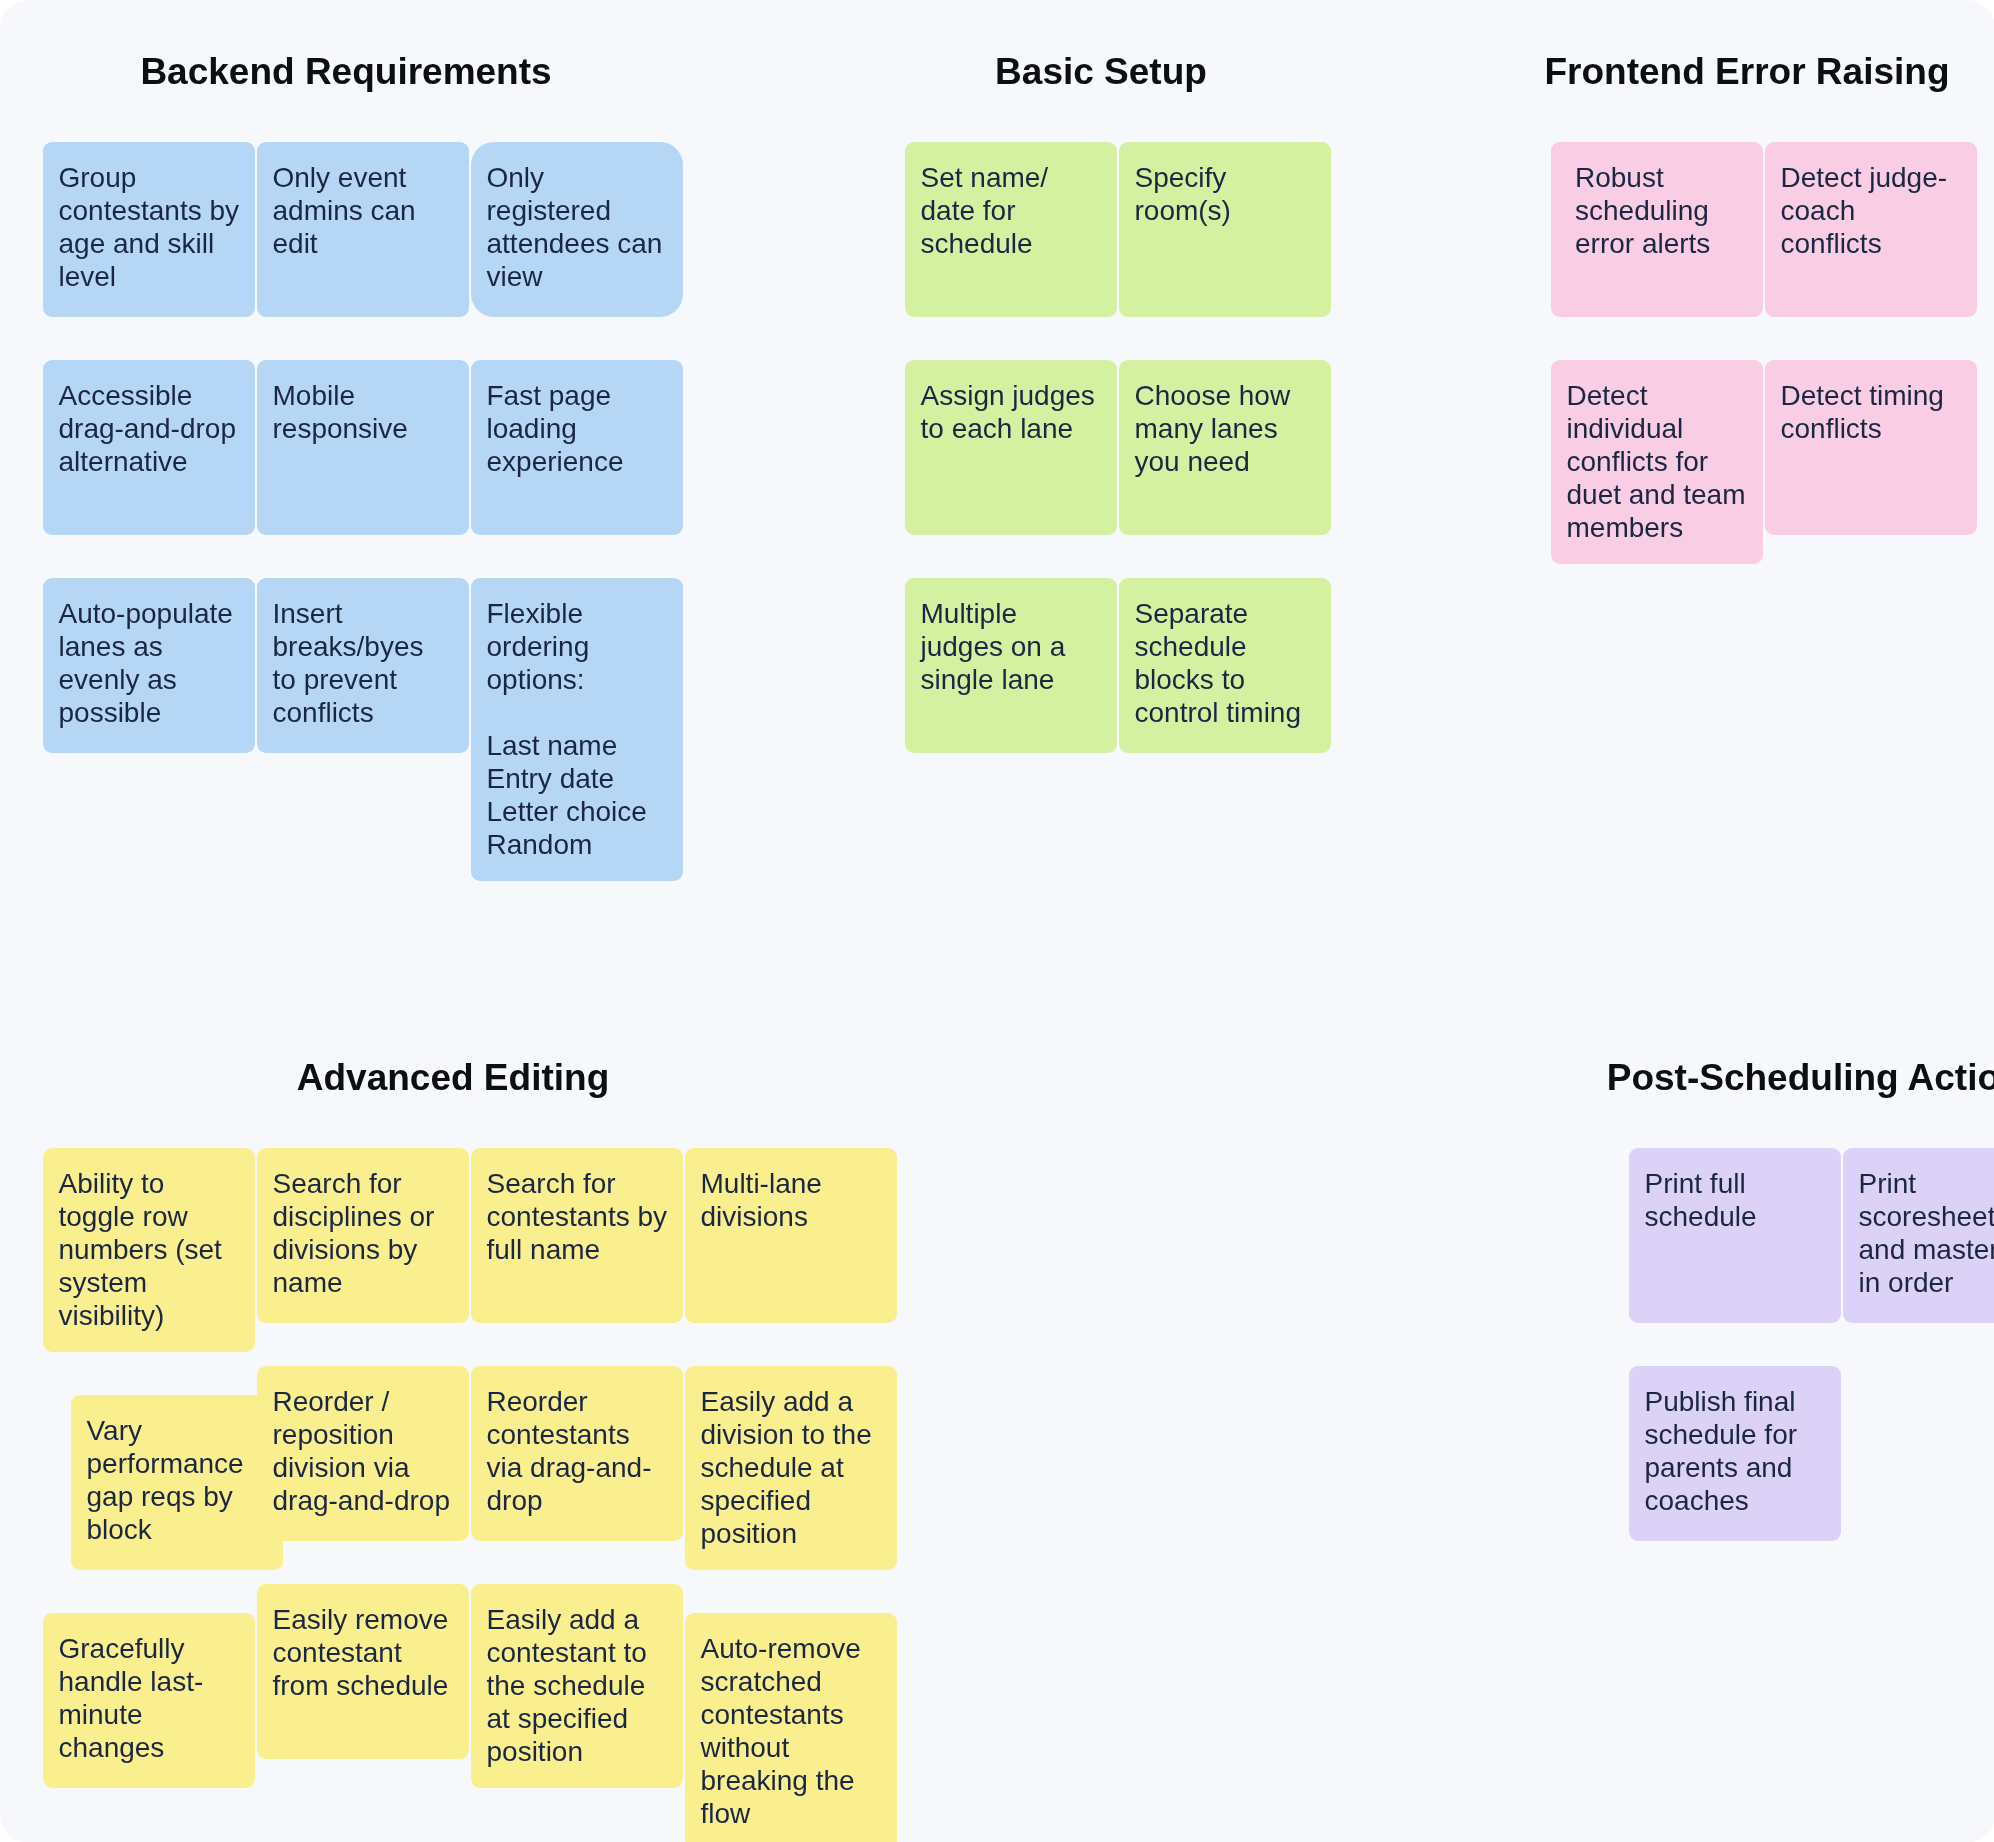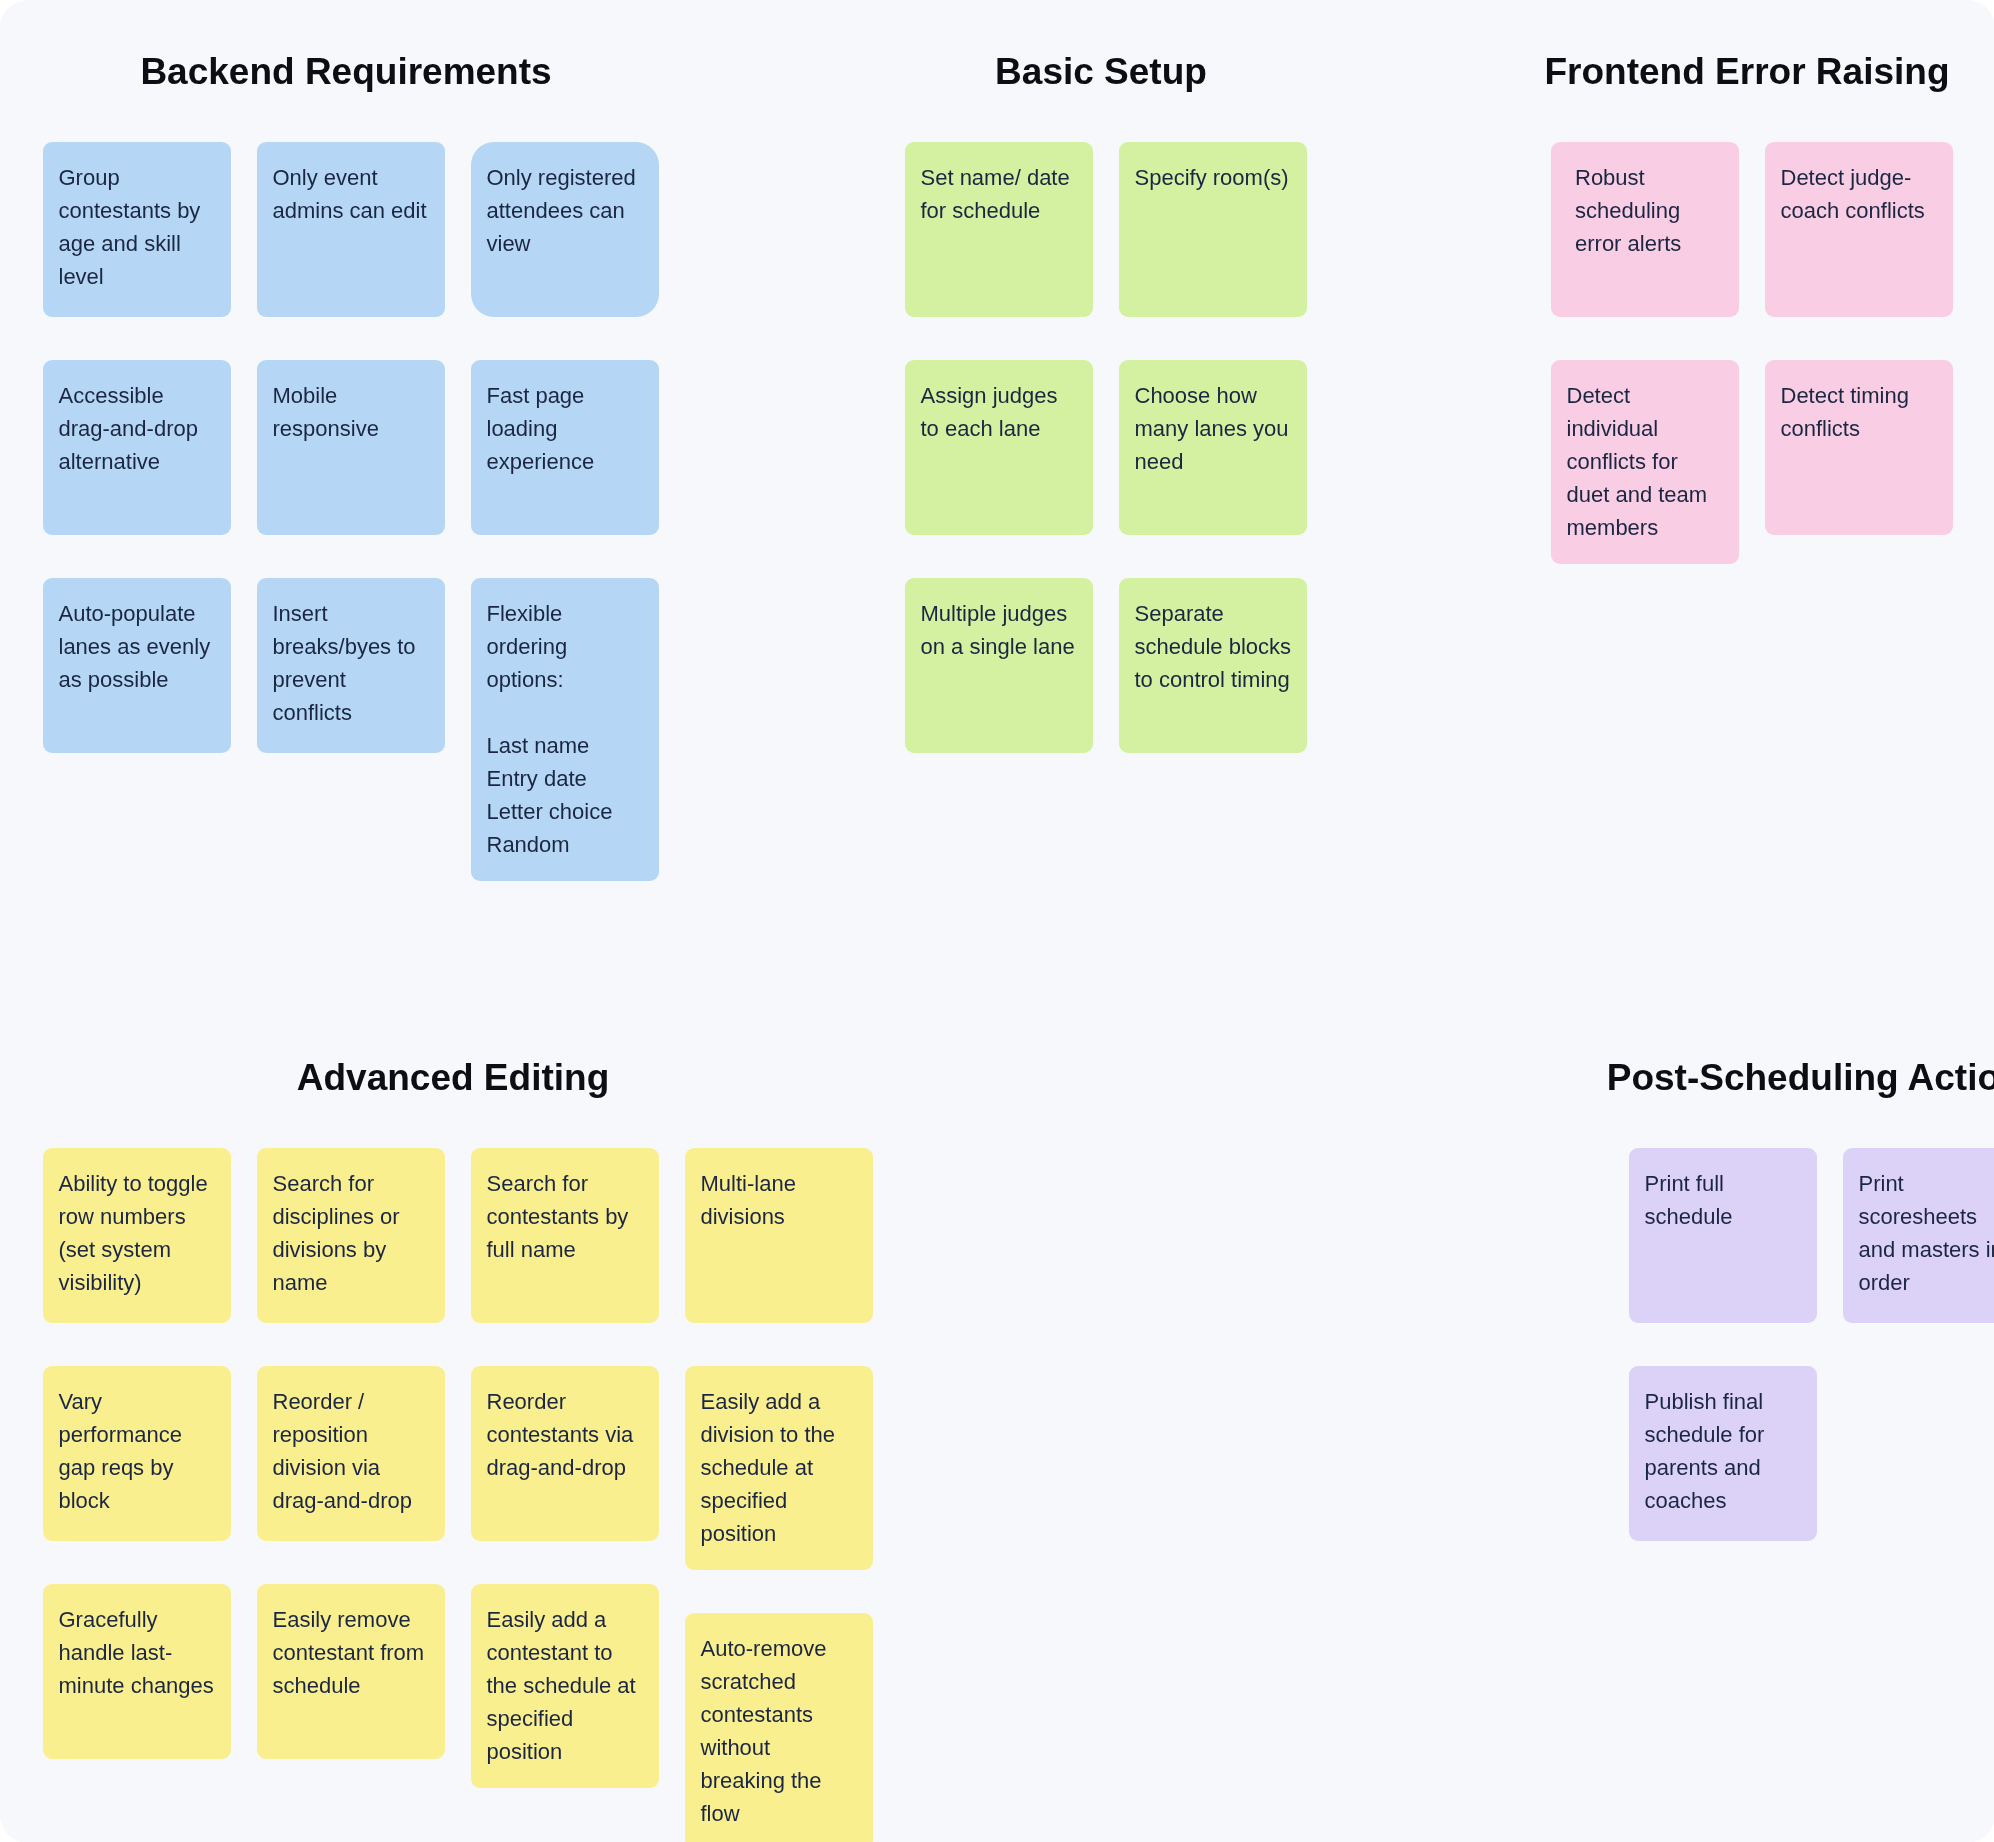--- a/index.html
+++ b/index.html
@@ -27,24 +27,24 @@
     white-space:nowrap;
   }
   .sec-title span{
     position:absolute;left:50%;transform:translateX(-50%);
     display:inline-block;
   }
   .cols{display:flex;gap:36px;align-items:flex-start;}
   .col{display:flex;flex-direction:column;gap:43px;width:178px;flex:0 0 178px;}
   .note{
     box-sizing:border-box;
-    width:188px;min-height:175px;
+    width:212px;min-height:175px;
     border-radius:9px;
     padding:19.3px 15.5px;
-    font-size:22px;line-height:33px;
+    font-size:28px;line-height:33px;
     color:#1b2742;
     white-space:pre-line;
     overflow-wrap:break-word;
   }
 </style>
 </head>
 <body>
 
 <div id="board">
 
@@ -110,21 +110,21 @@
       </div>
   </div>
 
   <div class="section sec-advanced">
     <h2 class="sec-title">
         <span>Advanced Editing</span>
       </h2>
     <div class="cols">
         <div class="col">
           <div class="note" style="background: rgb(250, 239, 142);">Ability to toggle row numbers (set system visibility)</div>
-          <div class="note" style="background: rgb(250, 239, 142);">Vary performance gap reqs by block</div>
+          <div class="note" style="background: rgb(250, 239, 142); margin-left: 28px;">Vary performance gap reqs by block</div>
           <div class="note" style="background: rgb(250, 239, 142);">Gracefully handle last-minute changes</div>
         </div>
         <div class="col">
           <div class="note" style="background: rgb(250, 239, 142);">Search for disciplines or divisions by name</div>
           <div class="note" style="background: rgb(250, 239, 142);">Reorder / reposition division via drag-and-drop</div>
           <div class="note" style="background: rgb(250, 239, 142);">Easily remove contestant from schedule</div>
         </div>
         <div class="col">
           <div class="note" style="background: rgb(250, 239, 142);">Search for contestants by full name</div>
           <div class="note" style="background: rgb(250, 239, 142);">Reorder contestants via drag-and-drop</div>

